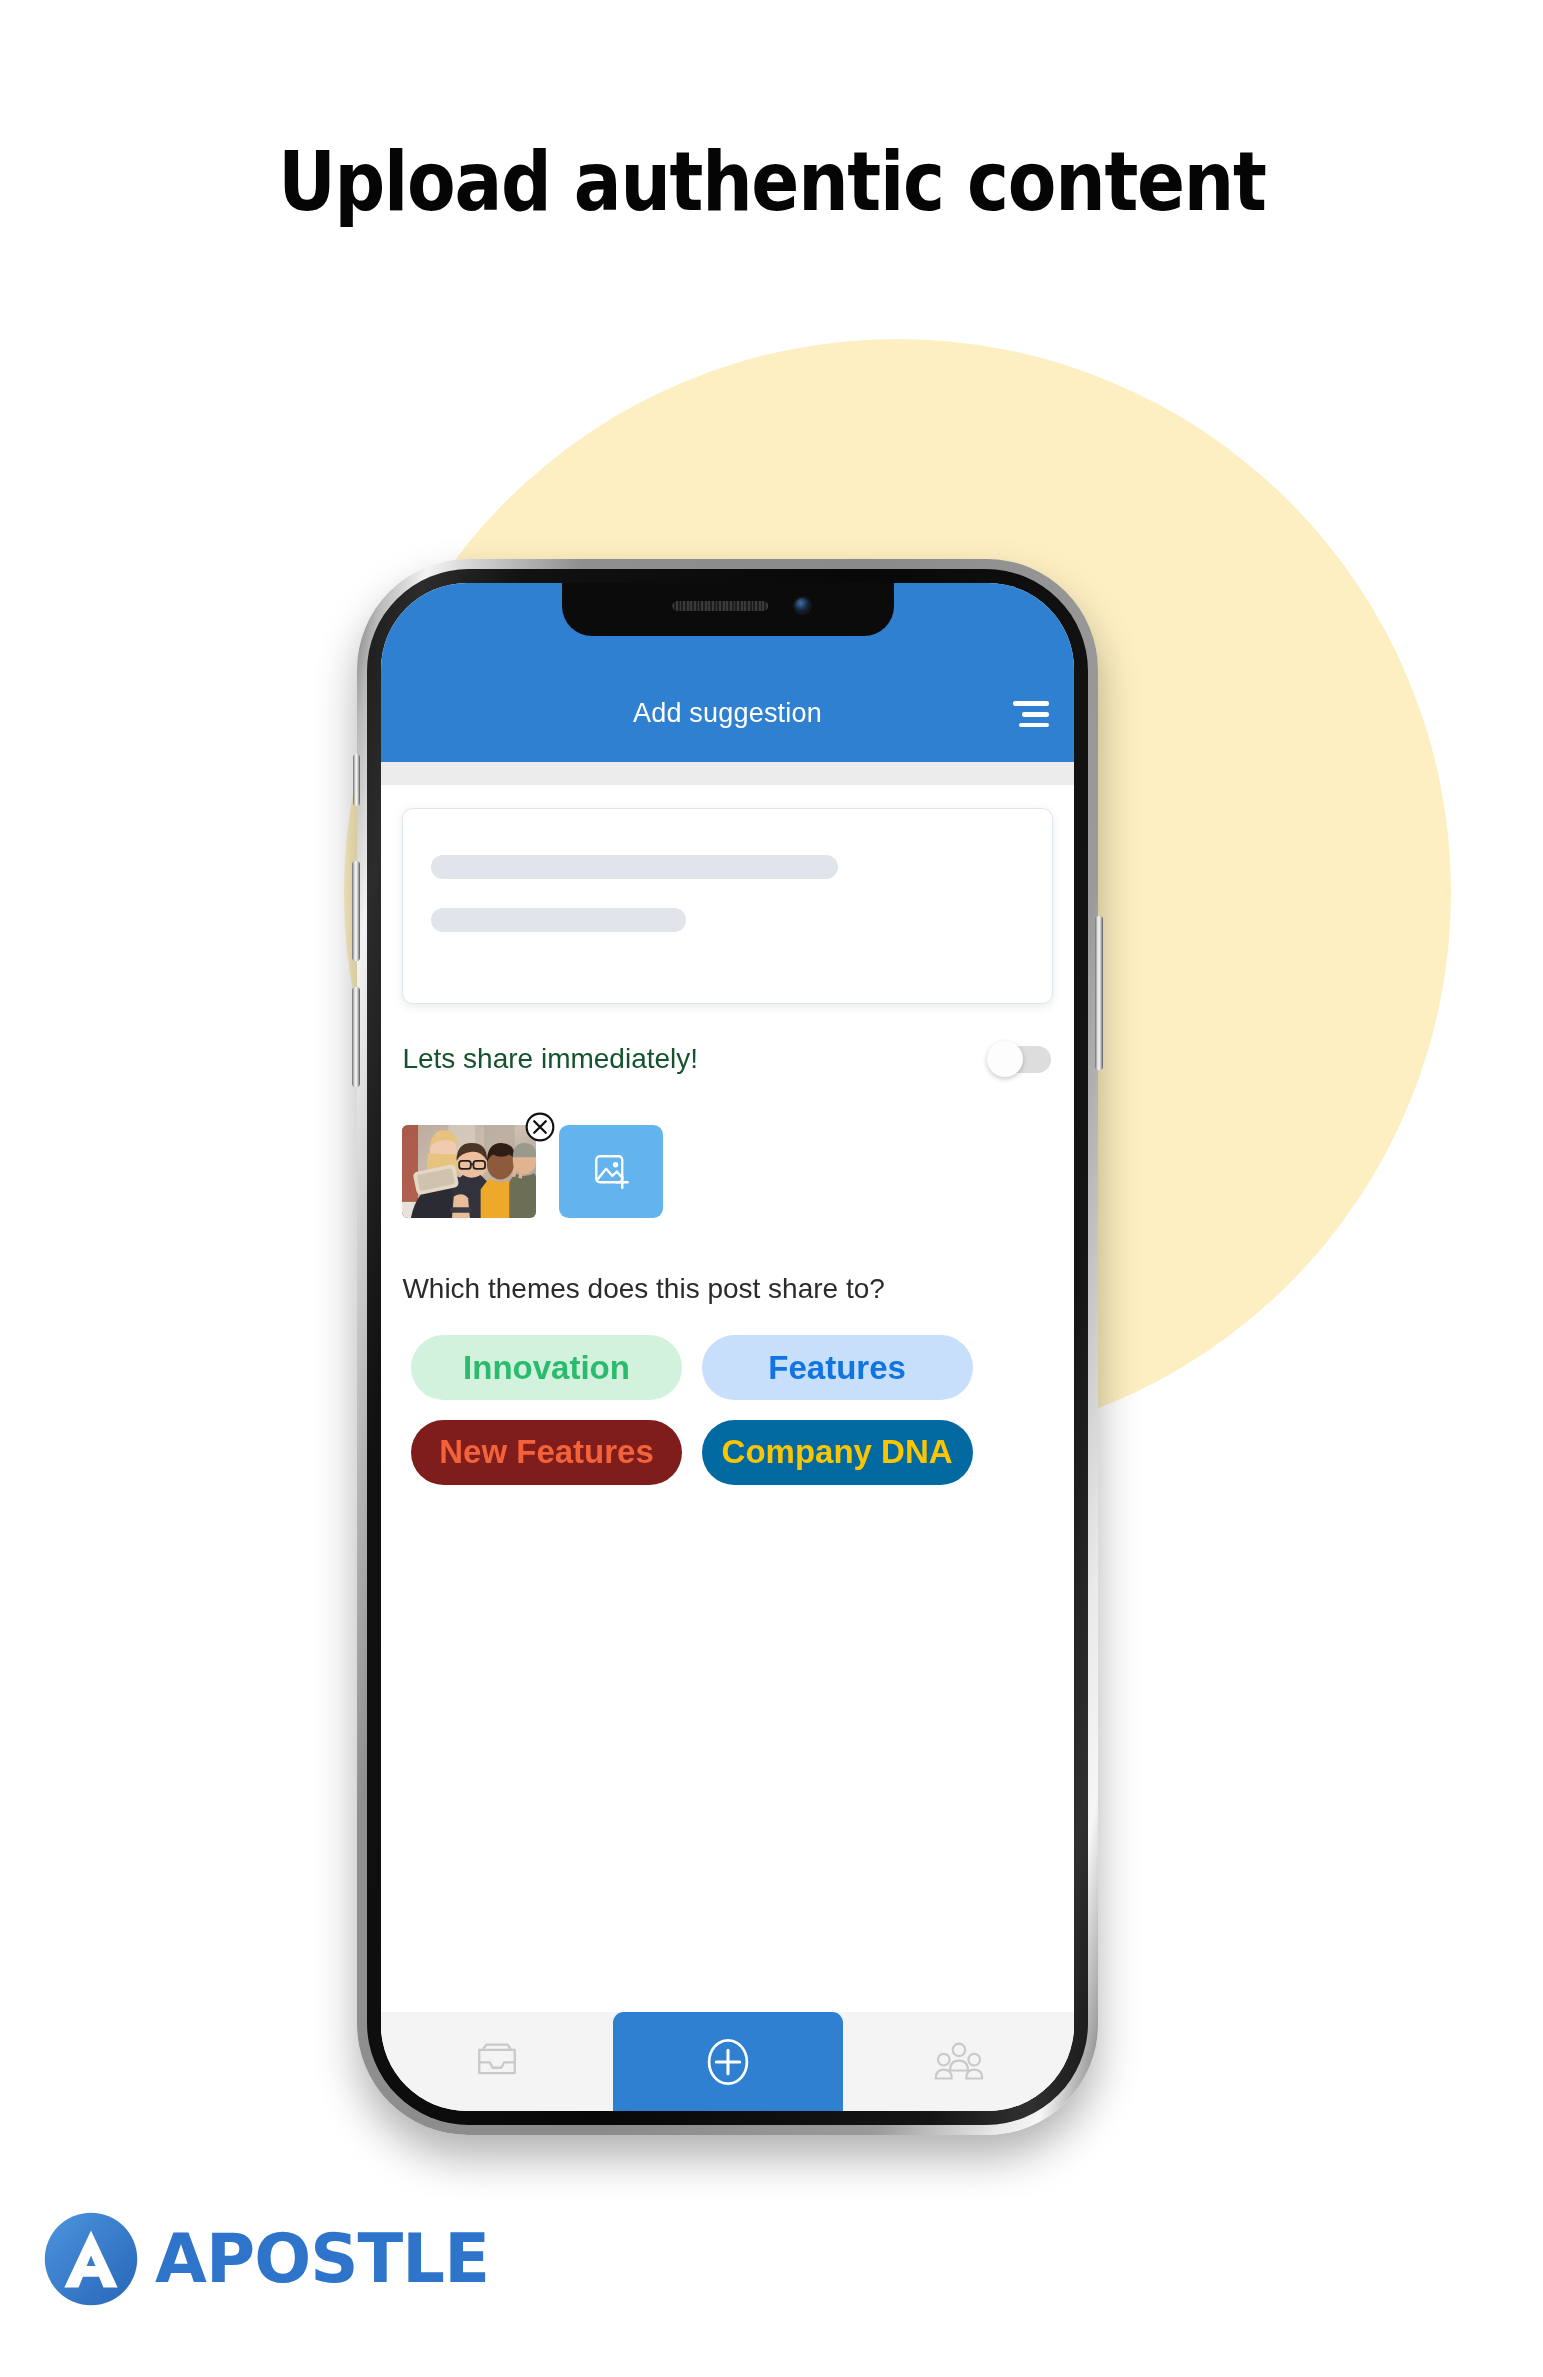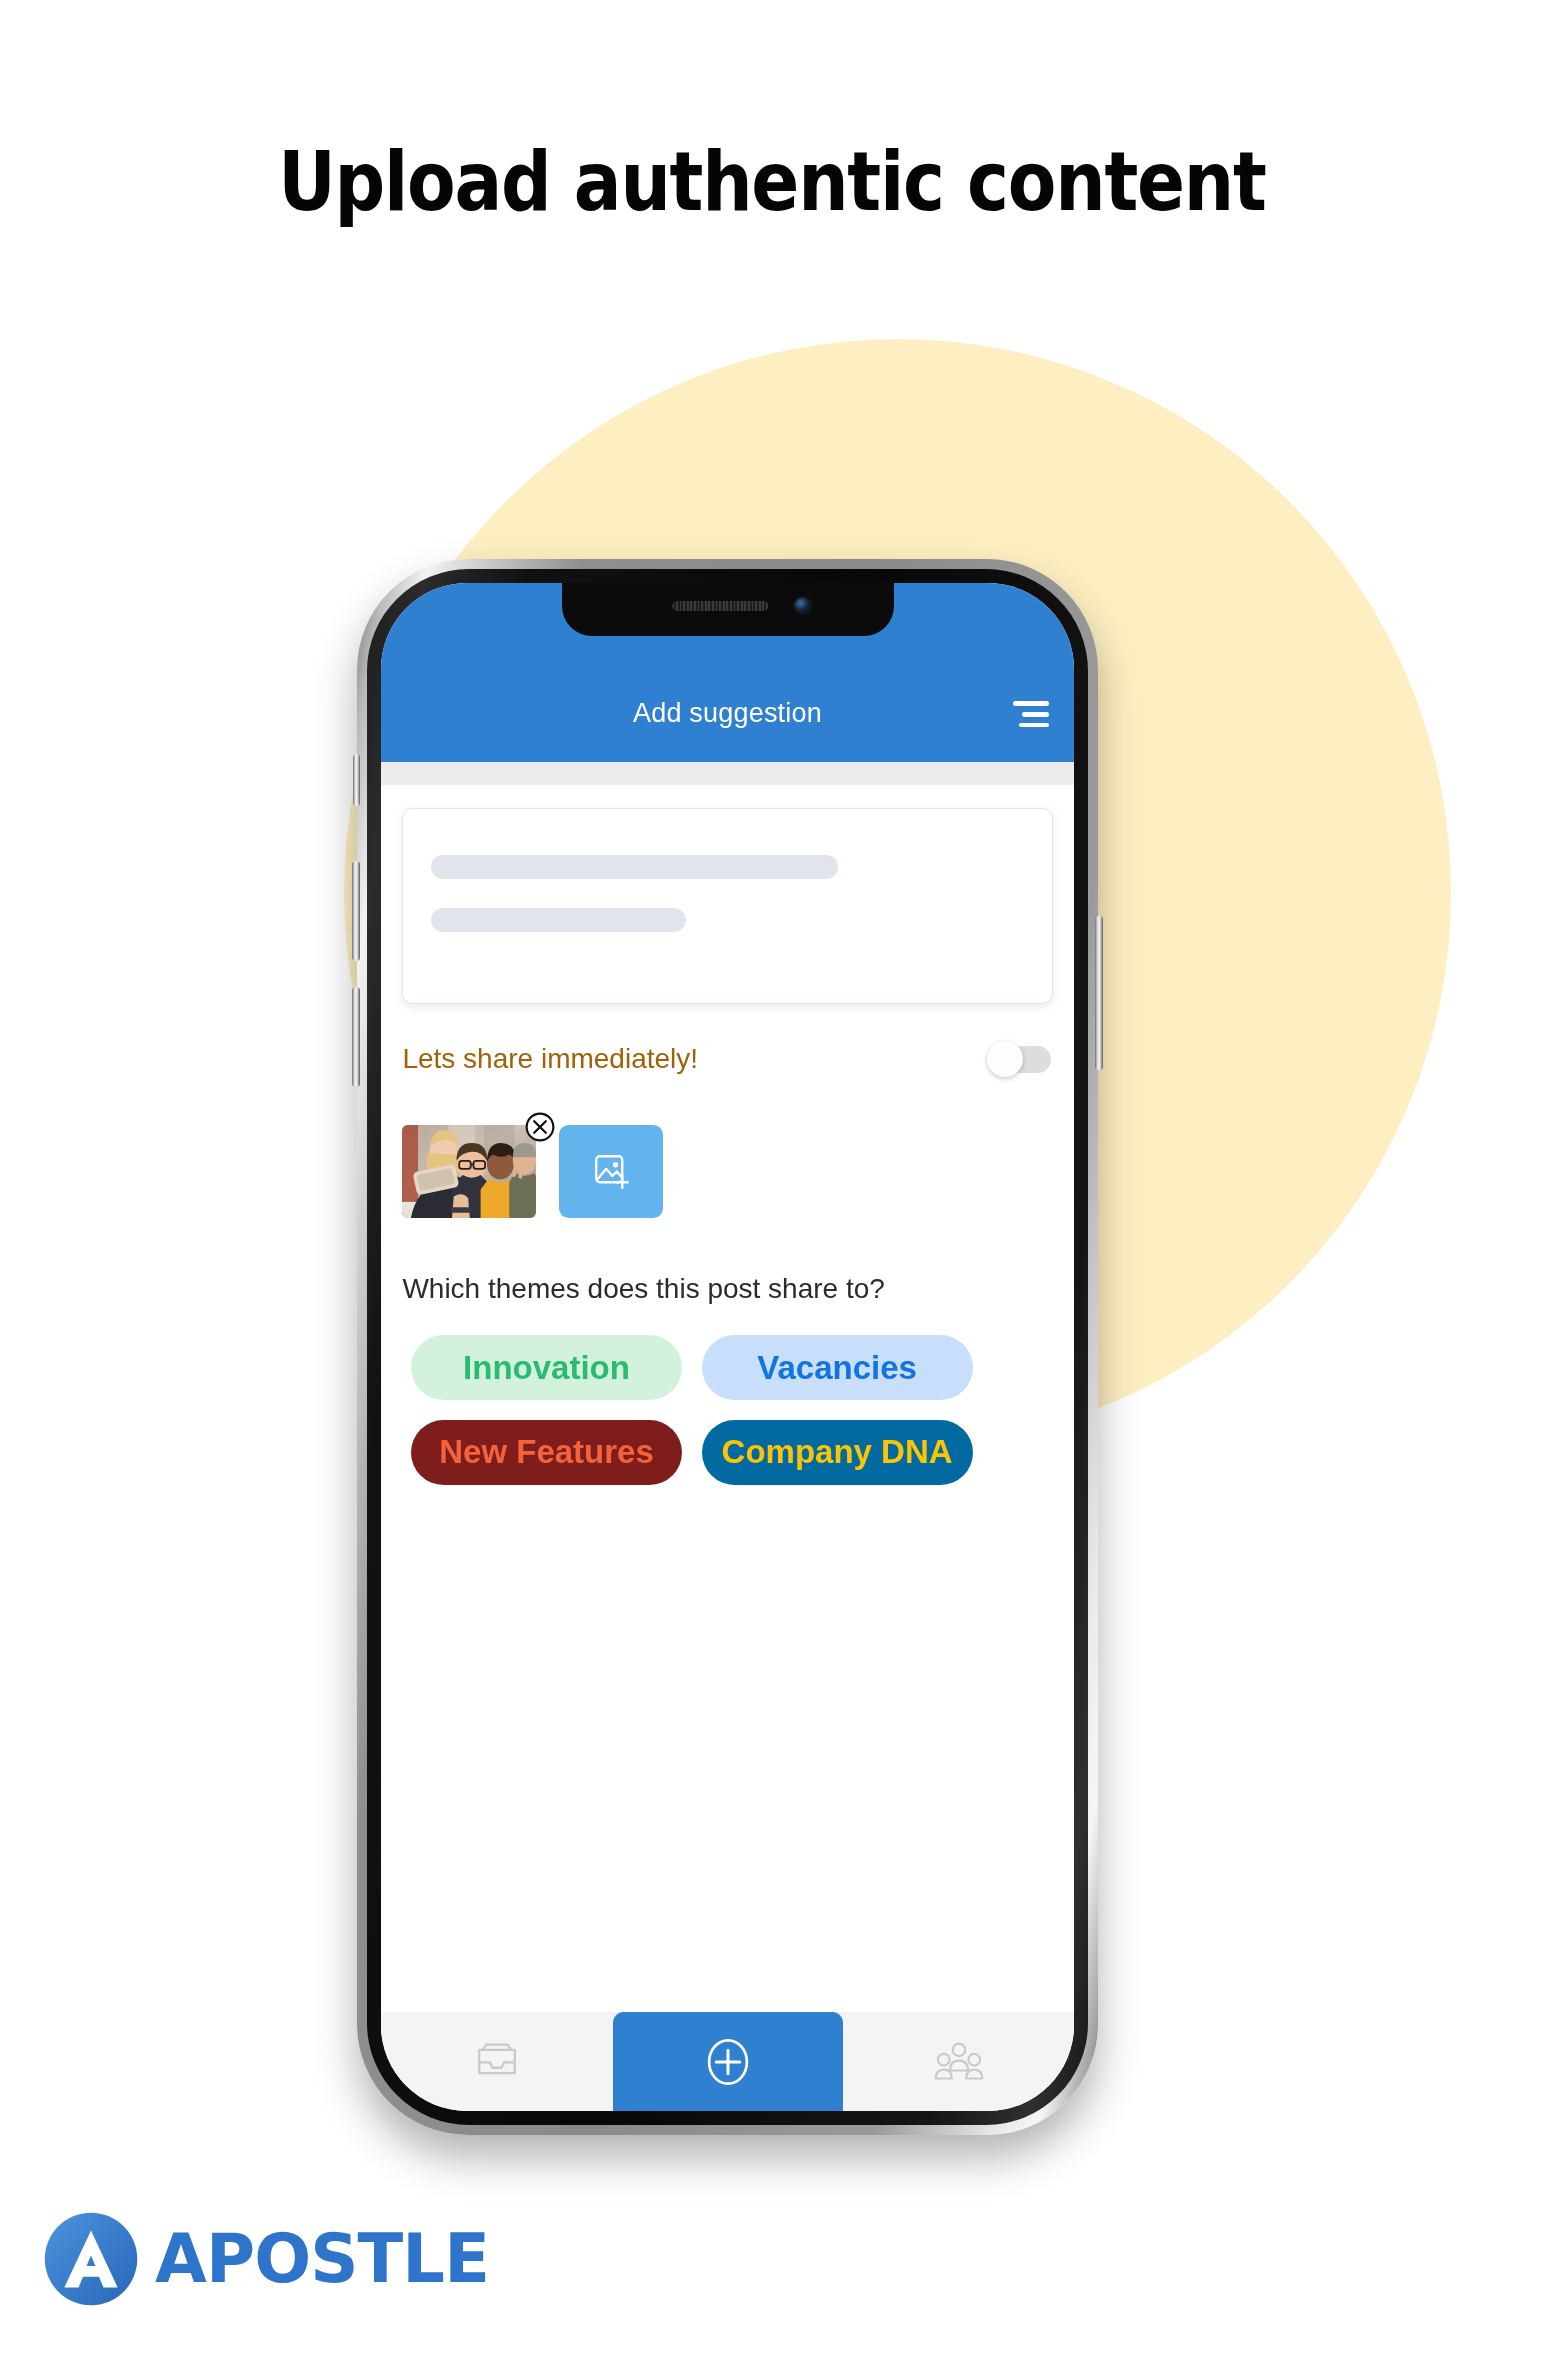--- a/index.html
+++ b/index.html
@@ -200,21 +200,21 @@
   .skeleton.line2 { width: 255px; height: 24px; }
 
   .share-row {
     display: flex;
     align-items: center;
     justify-content: space-between;
     margin: 37px 23px 0 21.4px;
   }
   .share-label {
     font-size: 28px;
-    color: #a16207;
+    color: #14532d;
     font-weight: 400;
   }
   .toggle {
     position: relative;
     width: 64px;
     height: 36px;
   }
   .toggle-track {
     position: absolute;
     right: 0;
@@ -464,21 +464,21 @@
           </div>
         </div>
 
         <div class="themes-question">Which themes does this post share to?</div>
 
         <div class="tags">
           <div class="tag" style="background: rgb(210, 242, 222); color: rgb(43, 187, 110);">
             <span>Innovation</span>
           </div>
           <div class="tag" style="background: rgb(199, 223, 251); color: rgb(18, 116, 224);">
-            <span>Vacancies</span>
+            <span>Features</span>
           </div>
           <div class="tag" style="background: #7f1d1d; color: rgb(244, 98, 58);">
             <span>New Features</span>
           </div>
           <div class="tag" style="background: #0369a1; color: rgb(252, 197, 2);">
             <span>Company DNA</span>
           </div>
         </div>
       </div>
 

